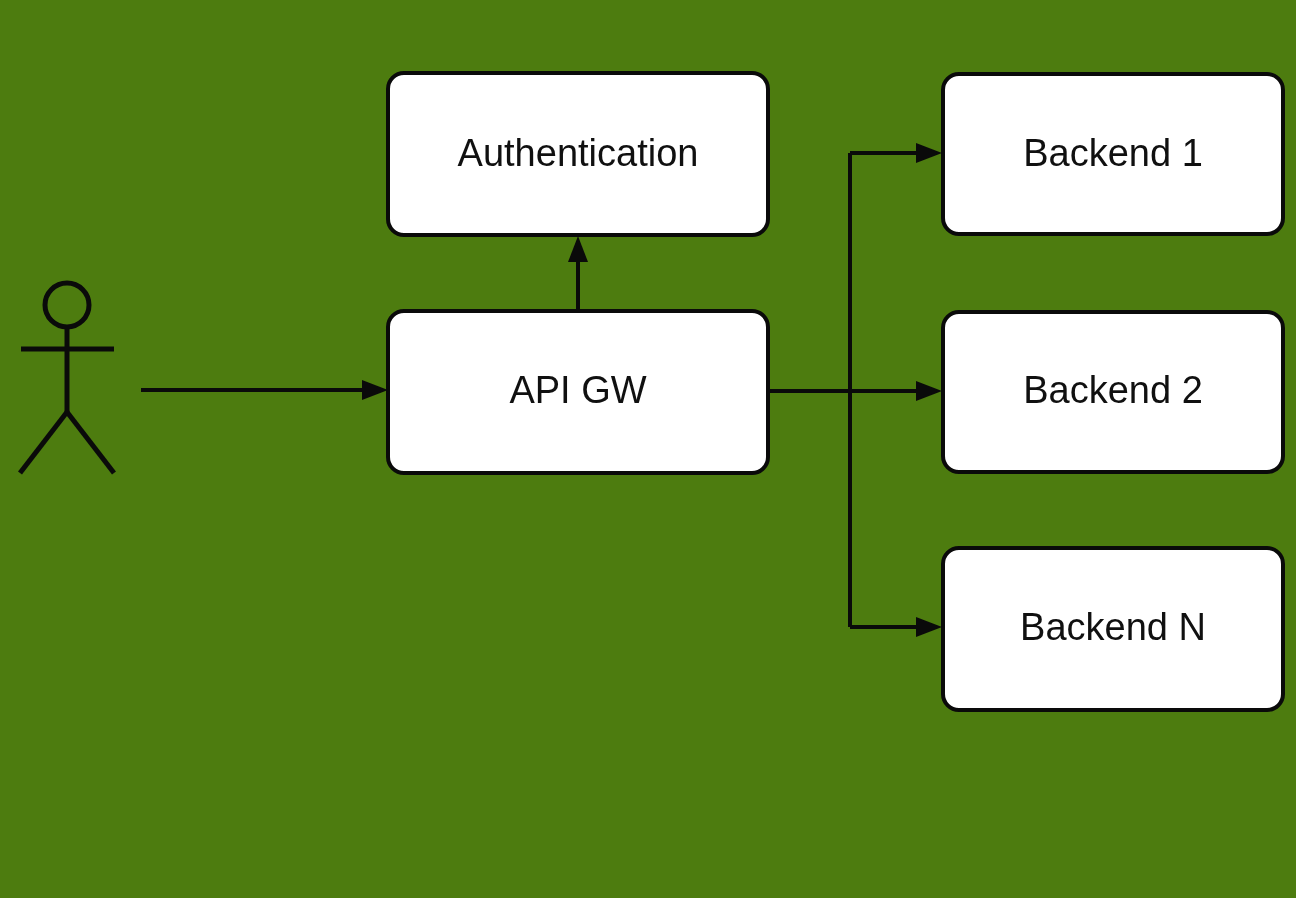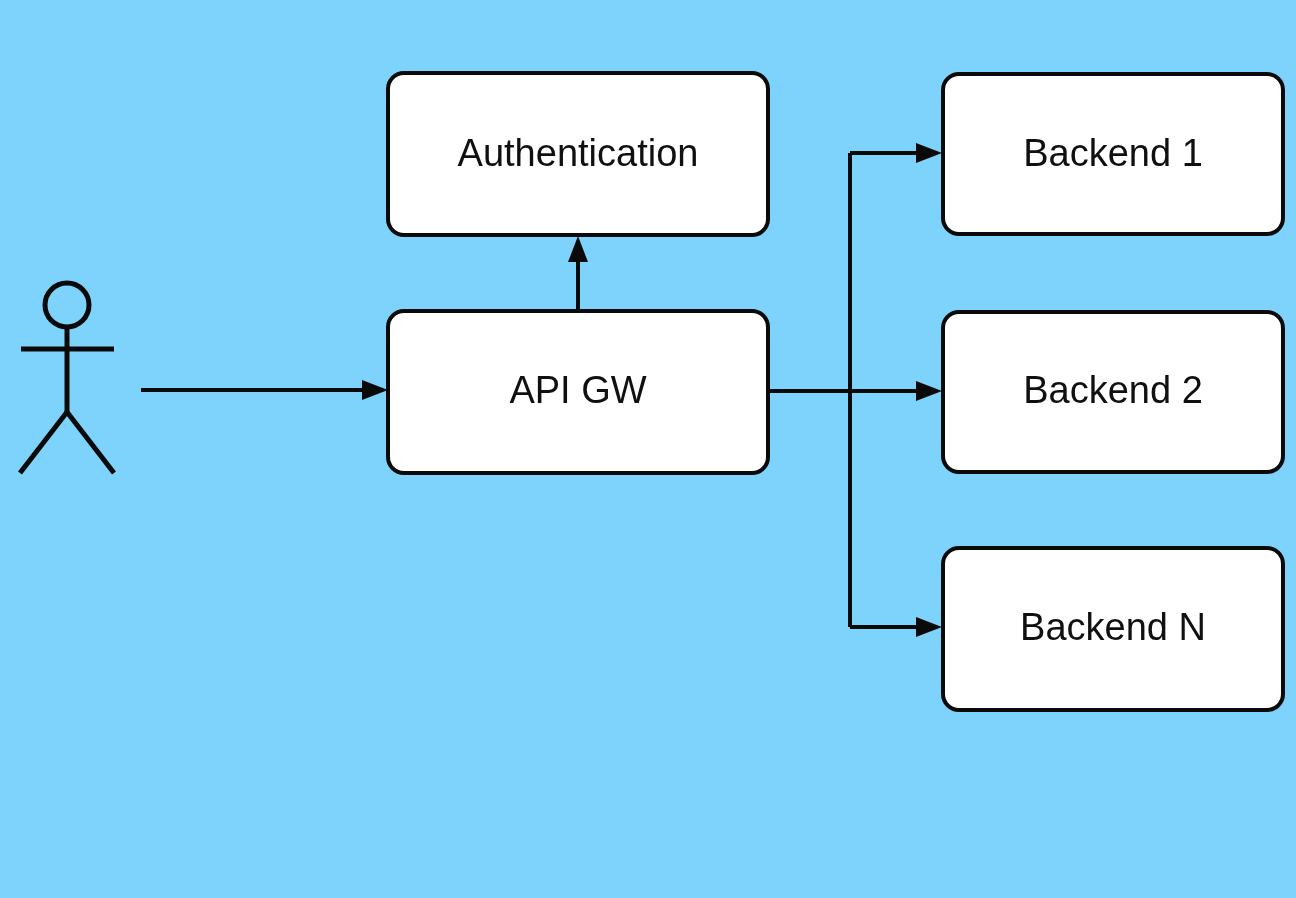--- a/index.html
+++ b/index.html
@@ -11,21 +11,21 @@
     width: 1296px;
     height: 898px;
     background: #f0f0f0;
     font-family: "Liberation Sans", sans-serif;
     overflow: hidden;
   }
   #canvas-root {
     position: relative;
     width: 1296px;
     height: 898px;
-    background: #7dd3fc;
+    background: #4d7c0f;
   }
   #diagram-svg {
     position: absolute;
     top: 0;
     left: 0;
     width: 1296px;
     height: 898px;
     display: block;
   }
   .node-box {

